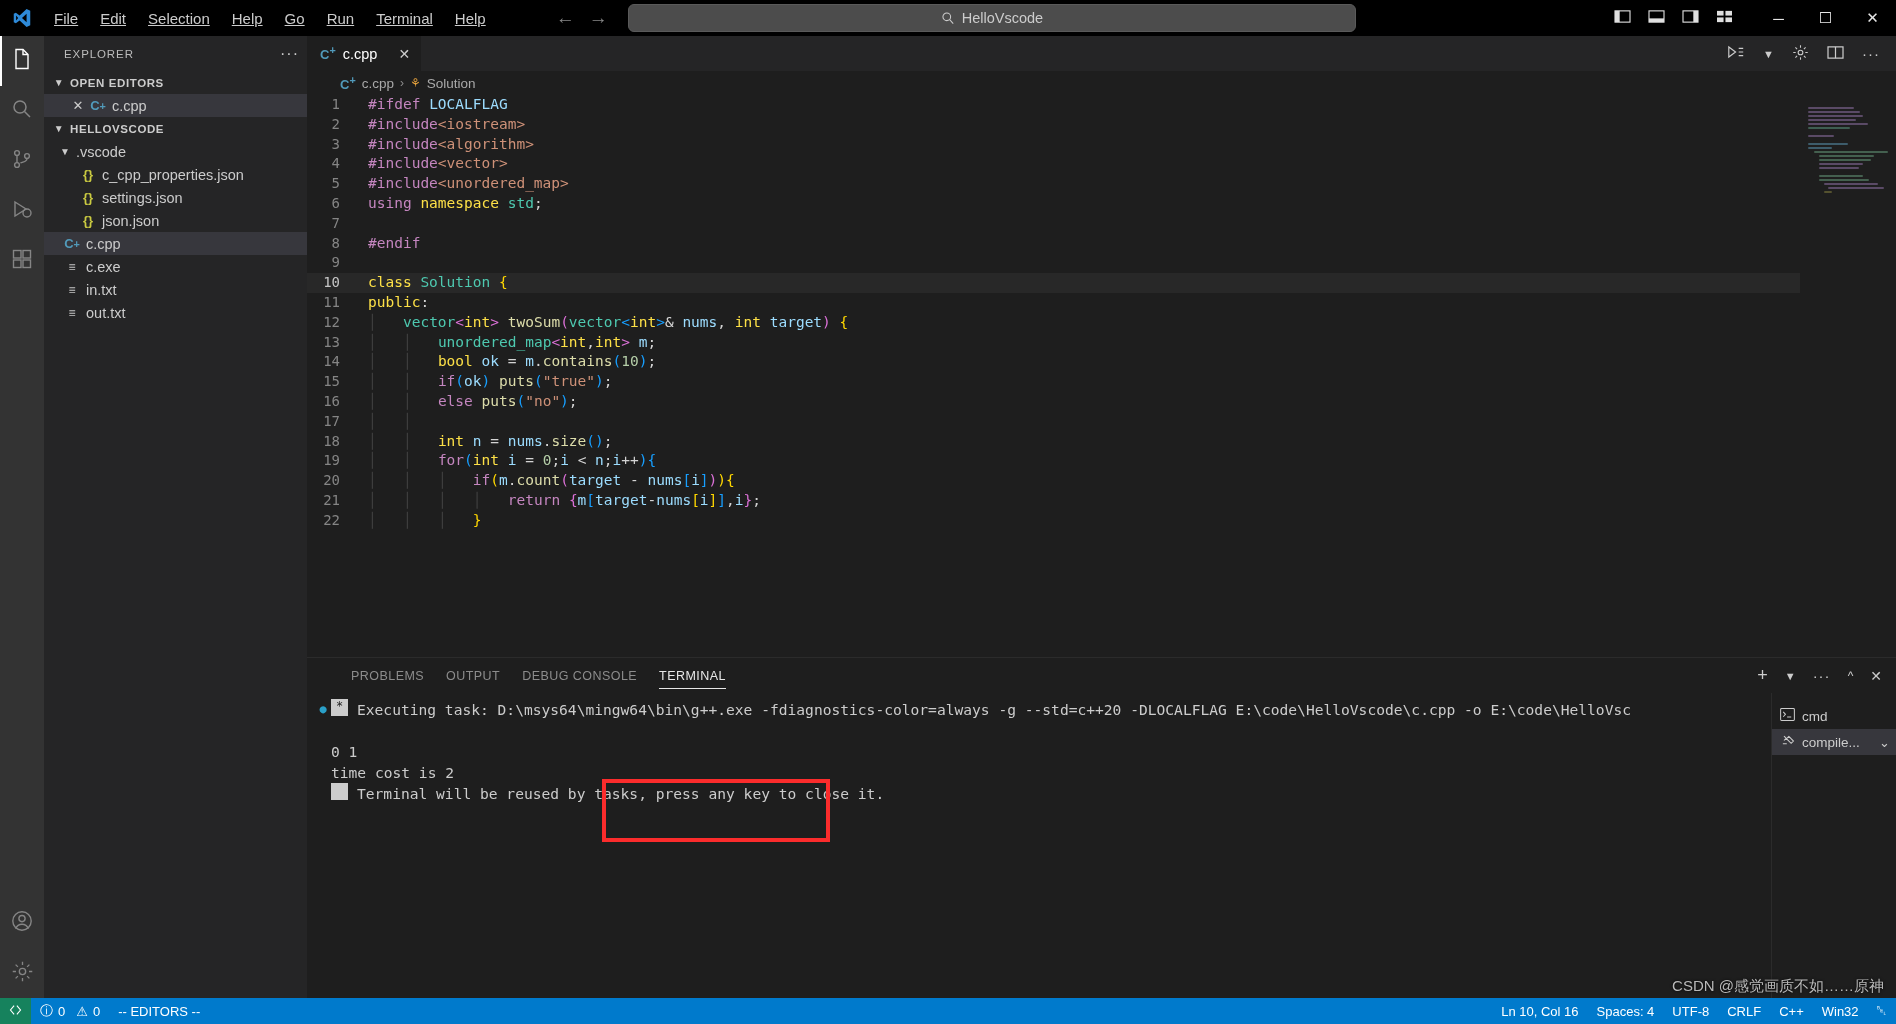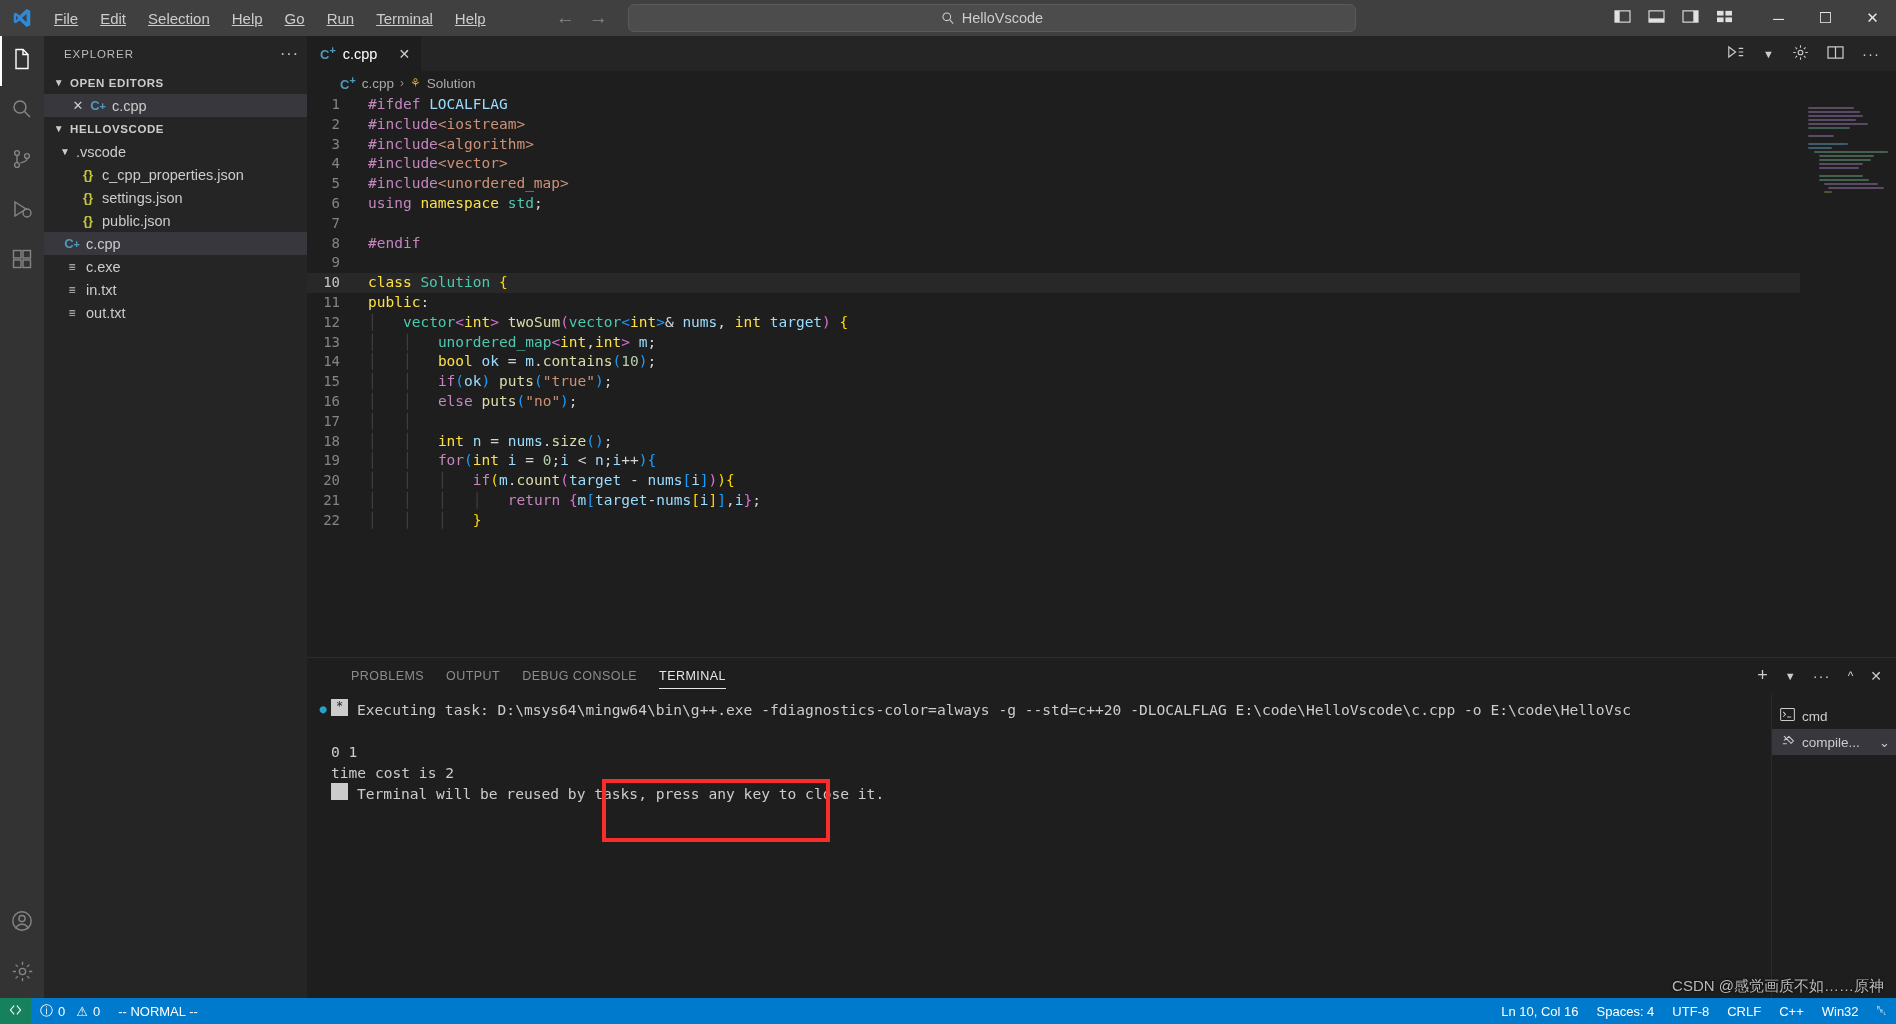--- a/index.html
+++ b/index.html
@@ -8,21 +8,21 @@
     background:#1e1e1e;
     color:#cccccc;
     font-family:"Liberation Sans", sans-serif;
     font-size:16px;
     -webkit-font-smoothing:antialiased;
   }
   .app { width:1896px; height:1024px; display:flex; flex-direction:column; }
 
   
   .titlebar {
-    height:36px; background:#404040; display:flex; align-items:center;
+    height:36px; background:#000000; display:flex; align-items:center;
     flex:0 0 36px; position:relative;
   }
   .vslogo { width:44px; display:flex; align-items:center; justify-content:center; }
   .menu { display:flex; align-items:center; gap:2px; }
   .menu-item {
     padding:4px 10px; font-size:15px; color:#cccccc; white-space:nowrap;
   }
   .menu-item u { text-decoration:underline; }
   .navarrows { display:flex; gap:14px; margin-left:60px; color:#8a8a8a; font-size:19px; }
   .searchbox {
@@ -357,21 +357,21 @@
       <div class="row" style="padding-left:34px">
         <span class="ic json-ic">{}</span>
         <span class="fname">c_cpp_properties.json</span>
       </div>
       <div class="row" style="padding-left:34px">
         <span class="ic json-ic">{}</span>
         <span class="fname">settings.json</span>
       </div>
       <div class="row" style="padding-left:34px">
         <span class="ic json-ic">{}</span>
-        <span class="fname">public.json</span>
+        <span class="fname">json.json</span>
       </div>
       <div class="row selected" style="padding-left:18px">
         <span class="ic cpp-ic">C<sup>+</sup></span>
         <span class="fname">c.cpp</span>
       </div>
       <div class="row" style="padding-left:18px">
         <span class="ic txt-ic">≡</span>
         <span class="fname">c.exe</span>
       </div>
       <div class="row" style="padding-left:18px">
@@ -534,21 +534,21 @@
             </svg>
         </span>
       </div>
       <div class="sb-cell">
         <span>ⓘ</span>
         <span>0</span>
         <span style="margin-left:6px">⚠</span>
         <span>0</span>
       </div>
       <div class="sb-cell">
-        <span>-- NORMAL --</span>
+        <span>-- EDITORS --</span>
       </div>
     </div>
     <div class="sb-right">
       <div class="sb-cell">
           <span>Ln 10, Col 16</span>
         </div>
       <div class="sb-cell">
           <span>Spaces: 4</span>
         </div>
       <div class="sb-cell">

